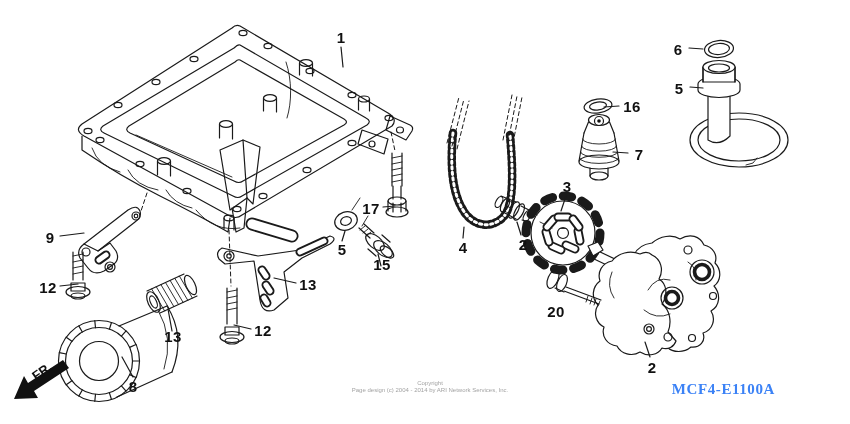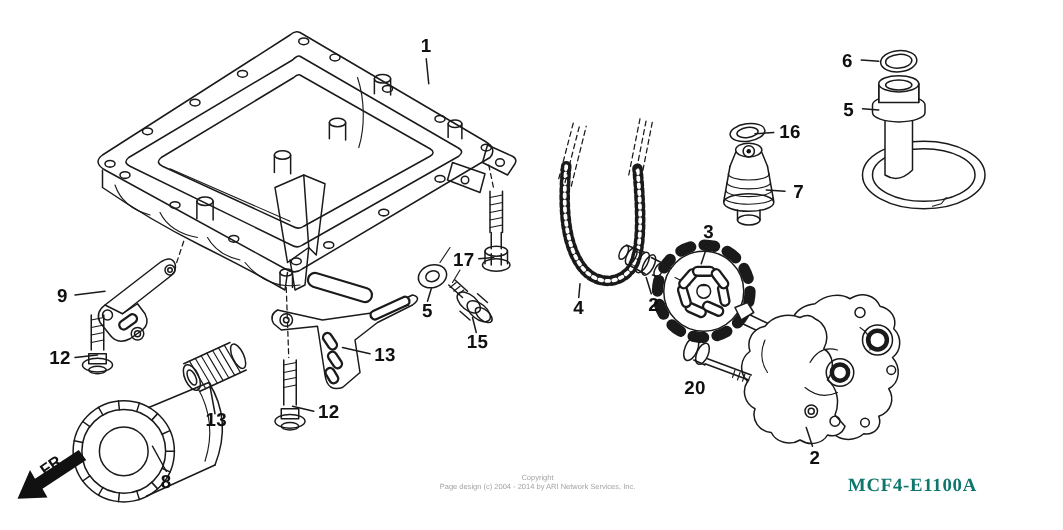--- a/index.html
+++ b/index.html
@@ -16,23 +16,23 @@
   svg .chain-inner{stroke:#ffffff;stroke-width:3;stroke-dasharray:2.2 3.4;}
   svg .teeth{stroke-width:9;stroke-dasharray:8.5 10.87;}
   svg .slot-o{stroke-width:9;}
   svg .slot-i{stroke:#ffffff;stroke-width:5.2;}
   svg .bar-o{stroke-width:13;}
   svg .bar-i{stroke:#ffffff;stroke-width:9.5;}
   svg .ring{stroke-width:3.6;}
   svg text{stroke:none;fill:#111;}
   .callout{position:absolute;transform:translate(-50%,-50%);font-size:15px;font-weight:700;
            color:#101010;letter-spacing:0.3px;cursor:pointer;padding:1px 2px;line-height:1;}
-  .diagram-code{position:absolute;left:655px;top:381px;width:120px;text-align:center;
+  .diagram-code{position:absolute;left:655px;top:381px;width:120px;text-align:right;
                 font-family:"Liberation Serif", serif;font-weight:700;font-size:15px;
-                letter-spacing:0.6px;color:#0f766e;margin-left:15px;}
+                letter-spacing:0.6px;color:#3b82f6;}
   .copyright{position:absolute;left:330px;top:380px;width:200px;text-align:center;
              font-size:6px;line-height:7px;color:#a3a3a3;}
 </style>
 </head>
 <body>
 
 <div class="stage">
 
 <svg width="850" height="424" viewBox="0 0 850 424">
 
@@ -323,21 +323,21 @@
 
   <div class="callout" style="left:341px;top:37px">1</div>
   <div class="callout" style="left:50px;top:237px">9</div>
   <div class="callout" style="left:48px;top:287px">12</div>
   <div class="callout" style="left:133px;top:386px">8</div>
   <div class="callout" style="left:173px;top:336px">13</div>
   <div class="callout" style="left:308px;top:284px">13</div>
   <div class="callout" style="left:263px;top:330px">12</div>
   <div class="callout" style="left:371px;top:208px">17</div>
   <div class="callout" style="left:342px;top:249px">5</div>
-  <div class="callout" style="left:382px;top:274px">15</div>
+  <div class="callout" style="left:382px;top:264px">15</div>
   <div class="callout" style="left:463px;top:247px">4</div>
   <div class="callout" style="left:523px;top:244px">2</div>
   <div class="callout" style="left:567px;top:186px">3</div>
   <div class="callout" style="left:556px;top:311px">20</div>
   <div class="callout" style="left:652px;top:367px">2</div>
   <div class="callout" style="left:632px;top:106px">16</div>
   <div class="callout" style="left:639px;top:154px">7</div>
   <div class="callout" style="left:678px;top:49px">6</div>
   <div class="callout" style="left:679px;top:88px">5</div>
 

